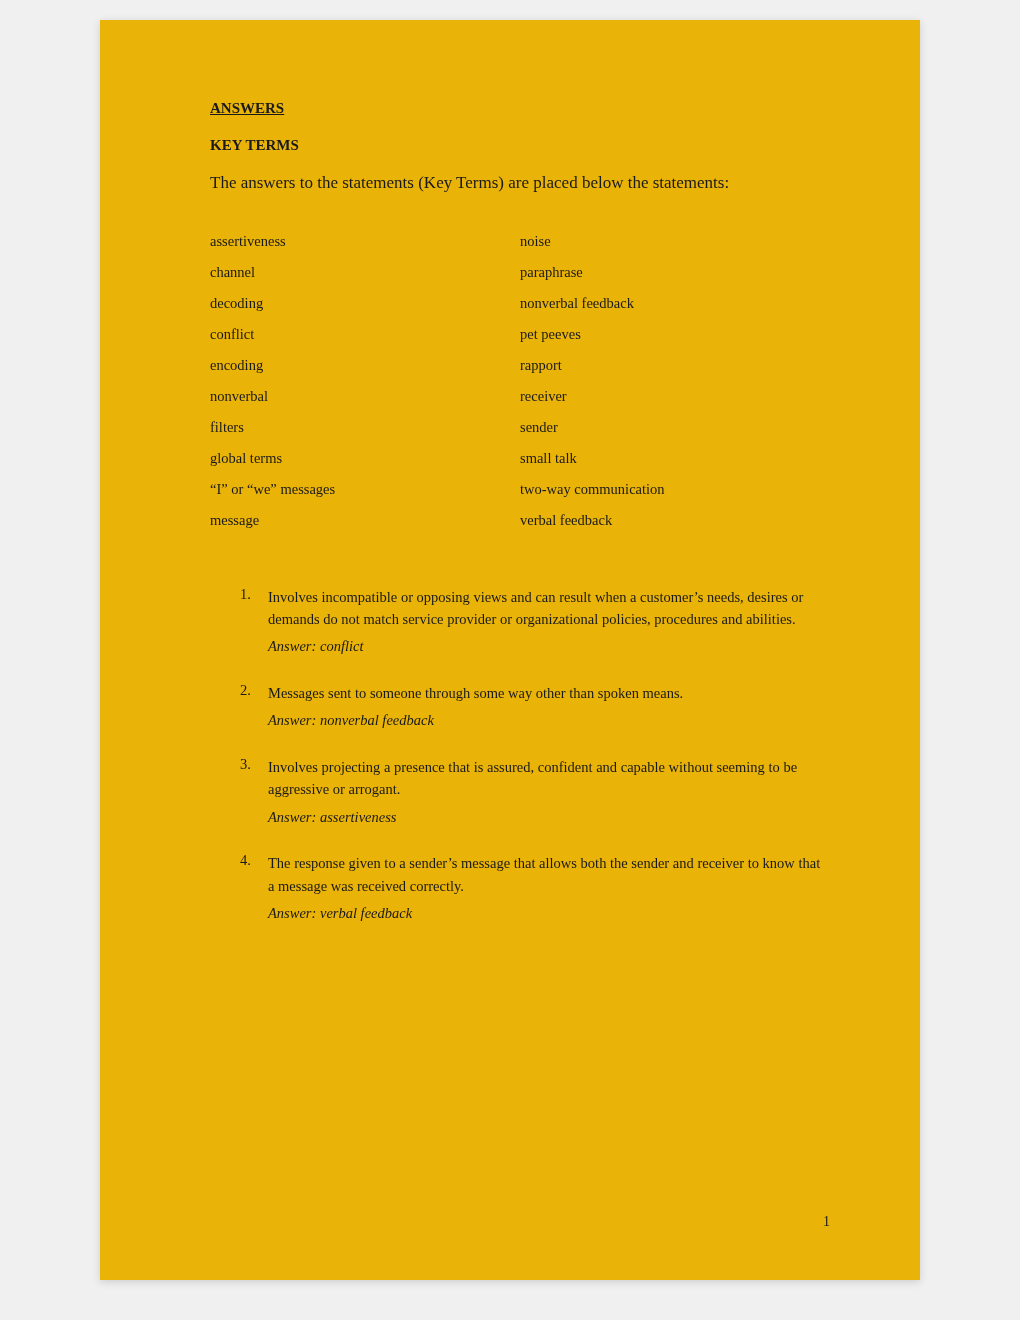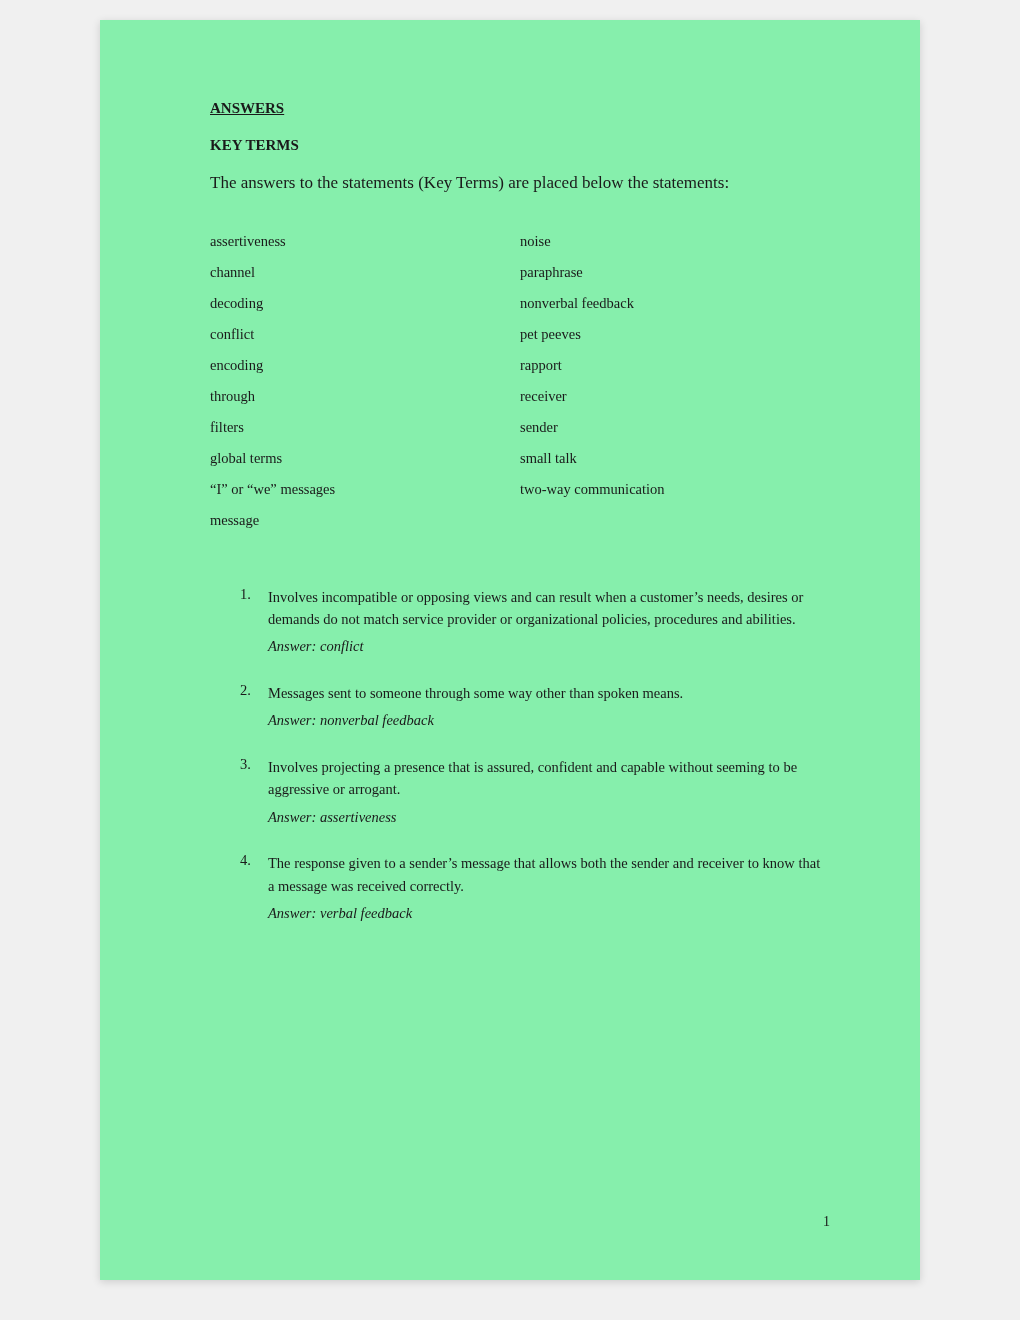--- a/index.html
+++ b/index.html
@@ -14,21 +14,21 @@
       justify-content: center;
       align-items: flex-start;
       min-height: 100vh;
       padding: 20px;
       font-family: Georgia, 'Times New Roman', serif;
     }
 
     .page {
       width: 820px;
       min-height: 1260px;
-      background: #86efac;
+      background: #eab308;
       padding: 80px 90px 80px 110px;
       box-shadow: 0 2px 8px rgba(0,0,0,0.15);
       position: relative;
     }
 
     .section-title {
       font-size: 15px;
       font-weight: bold;
       text-decoration: underline;
       margin-bottom: 20px;
@@ -112,36 +112,37 @@
 
   <div class="intro-text">The answers to the statements (Key Terms) are placed below the statements:</div>
 
   <div class="terms-grid">
       <div class="terms-column-left">
         <div class="term-item">assertiveness</div>
         <div class="term-item">channel</div>
         <div class="term-item">decoding</div>
         <div class="term-item">conflict</div>
         <div class="term-item">encoding</div>
-        <div class="term-item">through</div>
+        <div class="term-item">nonverbal</div>
         <div class="term-item">filters</div>
         <div class="term-item">global terms</div>
         <div class="term-item">“I” or “we” messages</div>
         <div class="term-item">message</div>
       </div>
       <div class="terms-column-right">
         <div class="term-item">noise</div>
         <div class="term-item">paraphrase</div>
         <div class="term-item">nonverbal feedback</div>
         <div class="term-item">pet peeves</div>
         <div class="term-item">rapport</div>
         <div class="term-item">receiver</div>
         <div class="term-item">sender</div>
         <div class="term-item">small talk</div>
         <div class="term-item">two-way communication</div>
+        <div class="term-item">verbal feedback</div>
       </div>
     </div>
 
   <div class="numbered-list">
   <div class="list-item">
         <div class="list-item-content">
           <span class="list-item-number">1.</span>
           <div class="list-item-text">Involves incompatible or opposing views and can result when a customer’s needs, desires or demands do not match service provider or organizational policies, procedures and abilities.<span class="answer">Answer: conflict</span></div>
         </div>
       </div>

